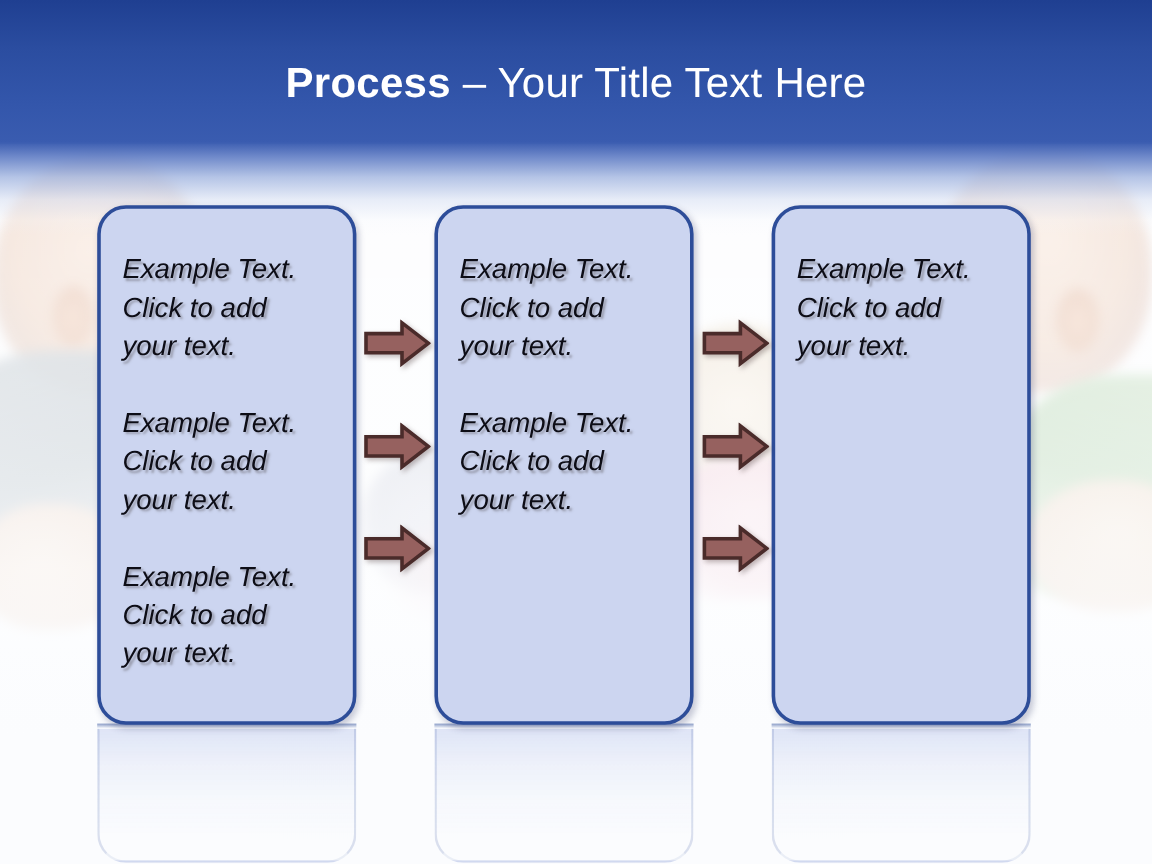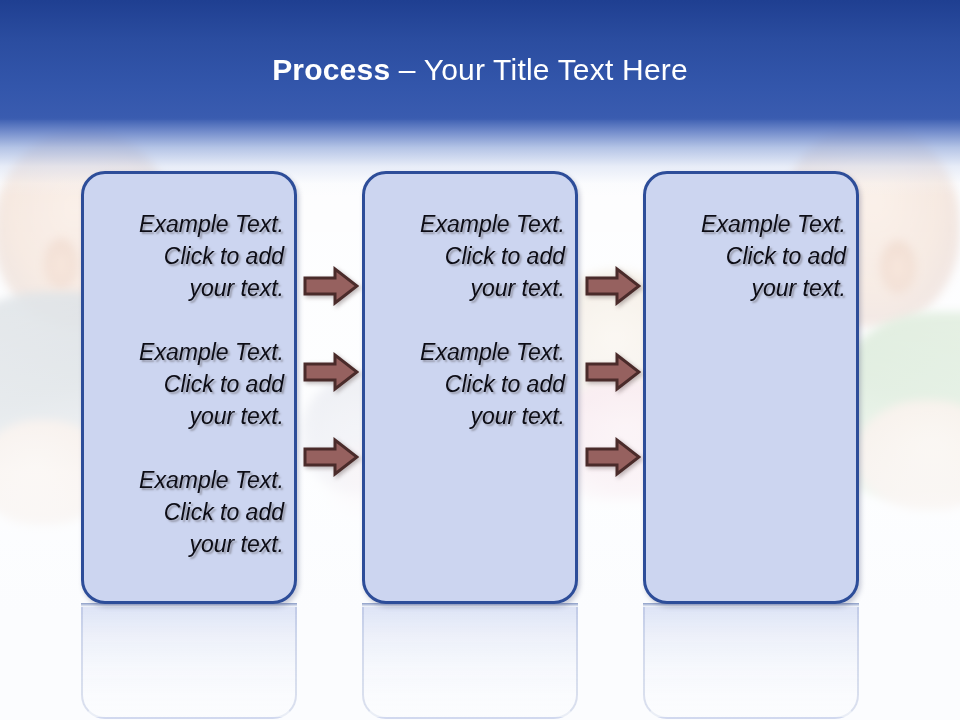--- a/index.html
+++ b/index.html
@@ -108,21 +108,21 @@
        #3a5cb0 0%,
        rgba(95,124,196,.90) 16%,
        rgba(150,172,220,.70) 38%,
        rgba(205,216,240,.45) 62%,
        rgba(240,244,252,.18) 84%,
        rgba(255,255,255,0) 100%);
   }
   .title{
     position:absolute;left:0;top:50px;width:960px;
     text-align:center;color:#ffffff;
-    font-size:30px;line-height:40px;letter-spacing:.2px;
+    font-size:35px;line-height:40px;letter-spacing:.2px;
     white-space:nowrap;
   }
   .title .bold{font-weight:bold;}
   .title .dash{font-weight:normal;}
   .title .rest{font-weight:normal;}
 
   
   .box{
     position:absolute;top:171px;width:216px;height:433px;
     background:#ccd5f0;
@@ -130,22 +130,22 @@
     border-radius:24px;
     box-shadow:2px 3px 5px rgba(60,70,110,.28);
     box-sizing:border-box;
     overflow:hidden;
   }
   #box1{left:81px;}
   #box2{left:362px;}
   #box3{left:643px;}
 
   .box-inner{
-    position:absolute;left:4px;right:10px;top:34px;
-    text-align:right;
+    position:absolute;left:18px;right:10px;top:34px;
+    text-align:left;
   }
   .tblock{
     font-style:italic;
     font-size:23px;
     line-height:32px;
     color:#0d0d16;
     text-shadow:2px 2px 2px rgba(120,120,130,.65);
     white-space:pre-line;
     margin:0 0 32px 0;
   }

